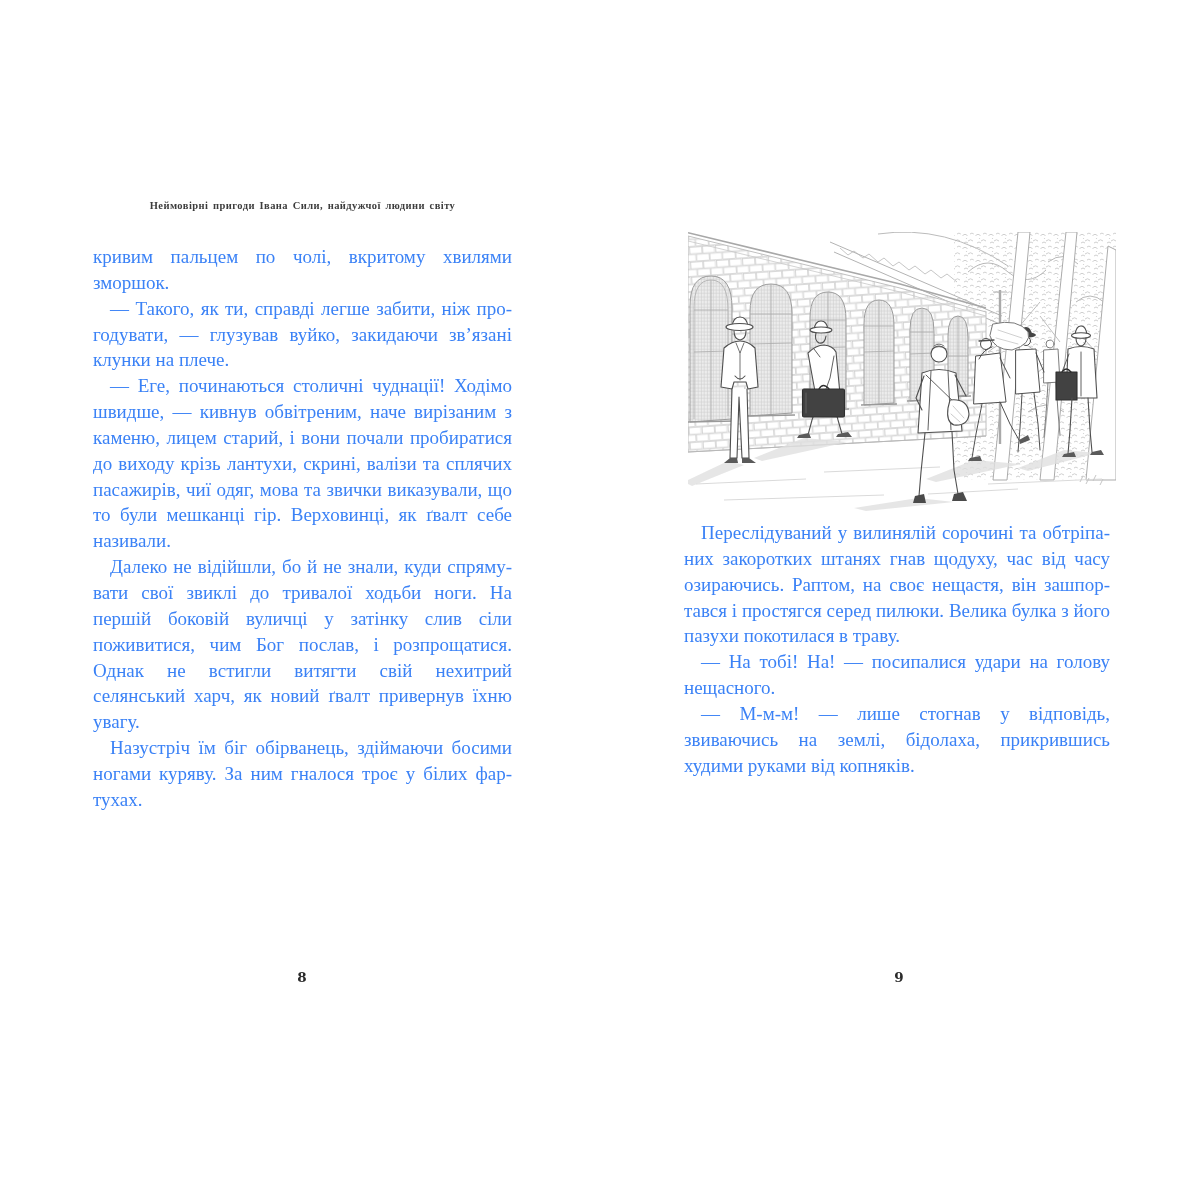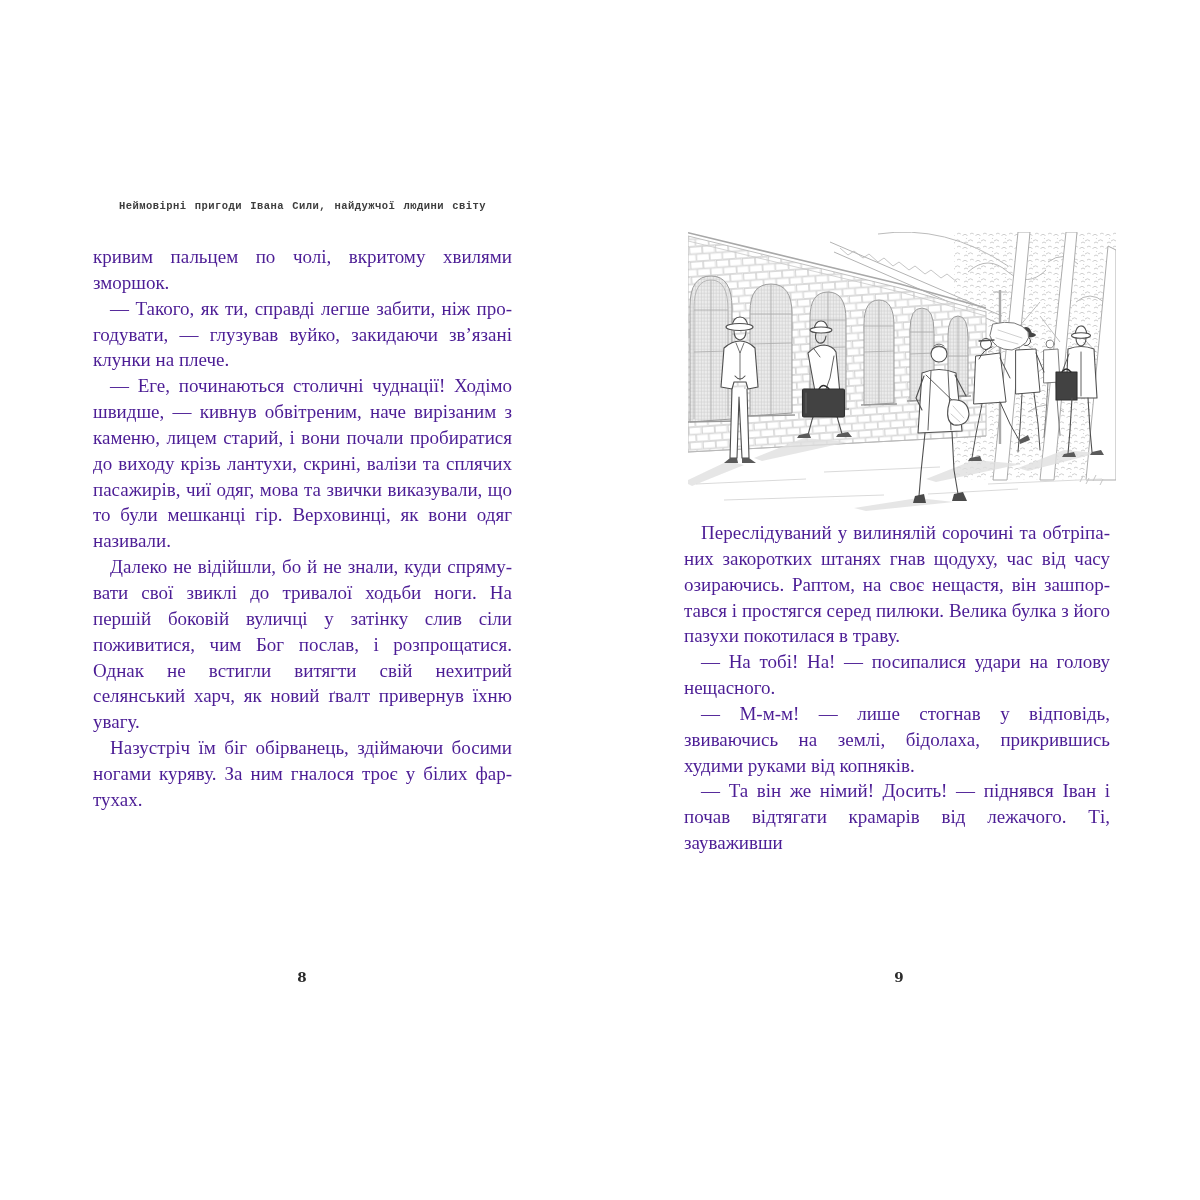--- a/index.html
+++ b/index.html
@@ -1,21 +1,21 @@
 <!DOCTYPE html>
 <html lang="uk"><head>
 <meta charset="utf-8">
 <style>
   html,body{margin:0;padding:0;background:#ffffff;}
   .spread{position:relative;width:1200px;height:1200px;background:#ffffff;overflow:hidden;
           font-family:"Liberation Serif",serif;}
   .running-header{position:absolute;left:93px;top:200px;width:419px;text-align:center;
-          font-family:Liberation Mono, monospace;font-weight:700;font-size:10.5px;
+          font-family:Liberation Serif, serif;font-weight:700;font-size:10.5px;
           letter-spacing:0.45px;word-spacing:1.5px;color:#3d3d3d;}
-  .body-text{position:absolute;text-align:justify;color:#4c1d95;font-size:19px;
+  .body-text{position:absolute;text-align:justify;color:#3b82f6;font-size:19px;
           line-height:25.85px;hyphens:auto;}
   .left-body{left:93px;top:244px;width:419px;}
   .right-body{left:684px;top:520px;width:426px;}
   .body-text p{margin:0;}
   .body-text p.indent{text-indent:17px;}
   .page-number{position:absolute;top:969px;width:40px;text-align:center;
           font-family:"DejaVu Serif",serif;font-weight:700;font-size:13.5px;color:#2a2a2a;}
   .left-num{left:282px;}
   .right-num{left:879px;}
   .illustration{position:absolute;left:688px;top:232px;width:428px;height:280px;margin:0;}
@@ -24,21 +24,21 @@
 </head>
 <body>
 
 <div class="spread">
 
   <header class="running-header">Неймовірні пригоди Івана Сили, найдужчої людини світу</header>
 
   <section class="body-text left-body">
       <p>кривим пальцем по чолі, вкритому хвилями зморшок.</p>
       <p class="indent">— Такого, як ти, справді легше забити, ніж про­годувати, — глузував вуйко, закидаючи зв’язані клунки на плече.</p>
-      <p class="indent">— Еге, починаються столичні чуднації! Ходімо швидше, — кивнув обвітреним, наче вирізаним з ка­меню, лицем старий, і вони почали пробиратися до виходу крізь лантухи, скрині, валізи та сплячих пасажирів, чиї одяг, мова та звички виказували, що то були мешканці гір. Верховинці, як вони одяг називали.</p>
+      <p class="indent">— Еге, починаються столичні чуднації! Ходімо швидше, — кивнув обвітреним, наче вирізаним з ка­меню, лицем старий, і вони почали пробиратися до виходу крізь лантухи, скрині, валізи та сплячих пасажирів, чиї одяг, мова та звички виказували, що то були мешканці гір. Верховинці, як ґвалт себе називали.</p>
       <p class="indent">Далеко не відійшли, бо й не знали, куди спряму­вати свої звиклі до тривалої ходьби ноги. На першій боковій вуличці у затінку слив сіли поживитися, чим Бог послав, і розпрощатися. Однак не встигли витягти свій нехитрий селянський харч, як новий ґвалт привернув їхню увагу.</p>
       <p class="indent">Назустріч їм біг обірванець, здіймаючи босими ногами куряву. За ним гналося троє у білих фар­тухах.</p>
     </section>
 
   <div class="page-number left-num">8</div>
 
   <figure class="illustration">
     <svg viewBox="0 0 428 280" xmlns="http://www.w3.org/2000/svg">
       <defs>
         <pattern id="stone" width="26" height="15" patternUnits="userSpaceOnUse" patternTransform="rotate(-4)">
@@ -199,18 +199,17 @@
         <path d="M376,222 L386,220 L388,225 L374,225 Z" fill="#5a5a5a" stroke="none"></path>
         <path d="M404,220 L413,218 L416,223 L402,223 Z" fill="#5a5a5a" stroke="none"></path>
       </g>
     </svg>
   </figure>
 
   <section class="body-text right-body">
       <p class="indent">Переслідуваний у вилинялій сорочині та обтріпа­них закоротких штанях гнав щодуху, час від часу озираючись. Раптом, на своє нещастя, він зашпор­тався і простягся серед пилюки. Велика булка з його пазухи покотилася в траву.</p>
       <p class="indent">— На тобі! На! — посипалися удари на голову нещасного.</p>
       <p class="indent">— М-м-м! — лише стогнав у відповідь, звиваючись на землі, бідолаха, прикрившись худими руками від копняків.</p>
-      <p class="indent">— Та він же німий! Досить! — піднявся Іван і почав відтягати крамарів від лежачого. Ті, зауваживши</p>
     </section>
 
   <div class="page-number right-num">9</div>
 
 </div>
 
 </body></html>

